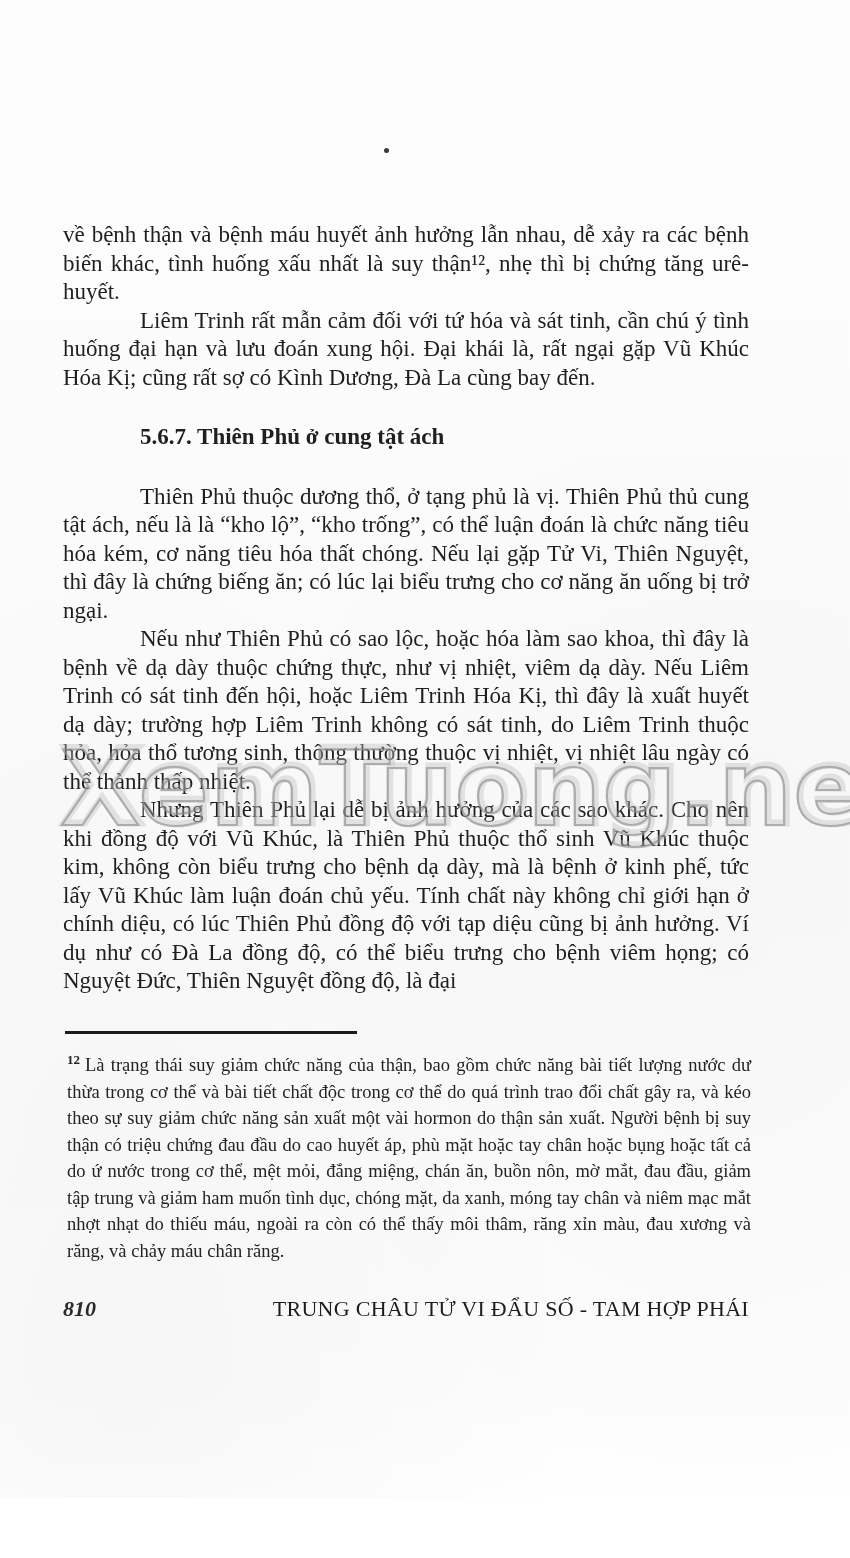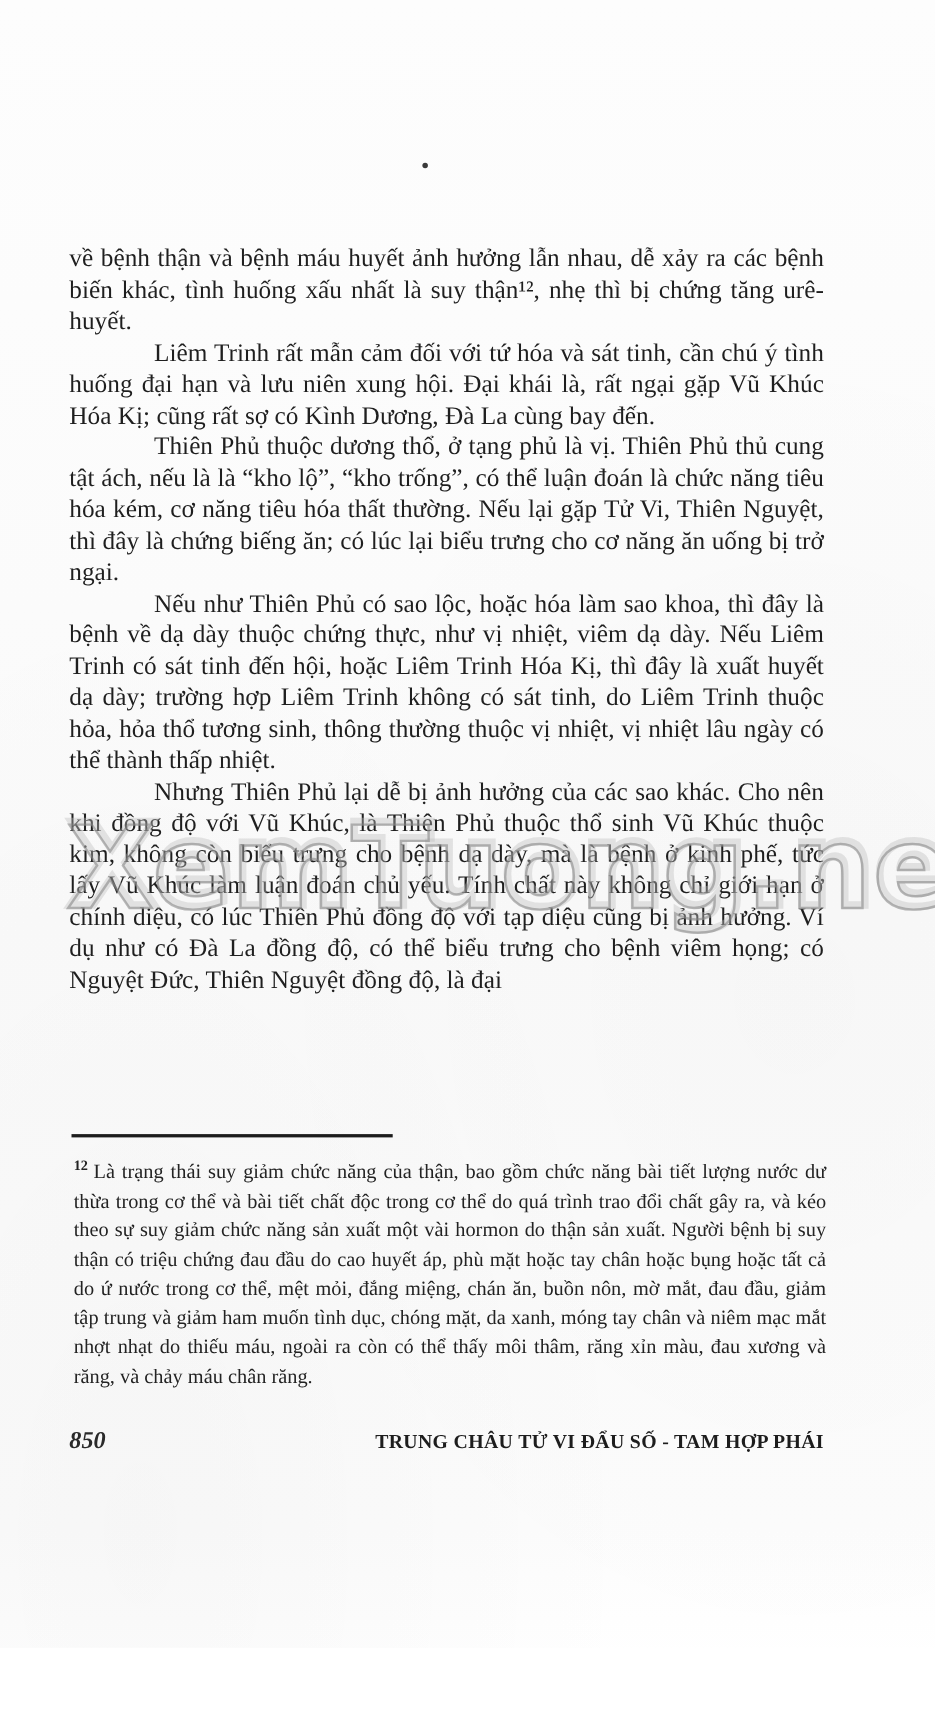--- a/index.html
+++ b/index.html
@@ -113,22 +113,22 @@
     align-items: baseline;
     z-index: 1;
   }
   .pagenum {
     font-style: italic;
     font-weight: bold;
     font-size: 22px;
     color: #2a2a2a;
   }
   .running-title {
-    font-weight: bold;
-    font-size: 18px;
+    font-weight: normal;
+    font-size: 22px;
     letter-spacing: 0.3px;
     color: #1d1d1d;
   }
   .banner {
     position: absolute;
     left: 0;
     right: 0;
     top: 1498px;
     height: 60px;
     background: #ffffff;
@@ -151,38 +151,39 @@
 </style>
 </head>
 <body>
 
 <div class="page">
 
   <span class="speck"></span>
 
   <main class="content">
     <p class="para">về bệnh thận và bệnh máu huyết ảnh hưởng lẫn nhau, dễ xảy ra các bệnh biến khác, tình huống xấu nhất là suy thận¹², nhẹ thì bị chứng tăng urê-huyết.</p>
-    <p class="para indent">Liêm Trinh rất mẫn cảm đối với tứ hóa và sát tinh, cần chú ý tình huống đại hạn và lưu niên xung hội. Đại khái là, rất ngại gặp Vũ Khúc Hóa Kị; cũng rất sợ có Kình Dương, Đà La cùng bay đến.</p>
-    <p class="para indent">Thiên Phủ thuộc dương thổ, ở tạng phủ là vị. Thiên Phủ thủ cung tật ách, nếu là là “kho lộ”, “kho trống”, có thể luận đoán là chức năng tiêu hóa kém, cơ năng tiêu hóa thất thường. Nếu lại gặp Tử Vi, Thiên Nguyệt, thì đây là chứng biếng ăn; có lúc lại biểu trưng cho cơ năng ăn uống bị trở ngại.</p>
+    <p class="para indent">Liêm Trinh rất mẫn cảm đối với tứ hóa và sát tinh, cần chú ý tình huống đại hạn và lưu đoán xung hội. Đại khái là, rất ngại gặp Vũ Khúc Hóa Kị; cũng rất sợ có Kình Dương, Đà La cùng bay đến.</p>
+    <h2 class="heading">5.6.7. Thiên Phủ ở cung tật ách</h2>
+    <p class="para indent">Thiên Phủ thuộc dương thổ, ở tạng phủ là vị. Thiên Phủ thủ cung tật ách, nếu là là “kho lộ”, “kho trống”, có thể luận đoán là chức năng tiêu hóa kém, cơ năng tiêu hóa thất chóng. Nếu lại gặp Tử Vi, Thiên Nguyệt, thì đây là chứng biếng ăn; có lúc lại biểu trưng cho cơ năng ăn uống bị trở ngại.</p>
     <p class="para indent">Nếu như Thiên Phủ có sao lộc, hoặc hóa làm sao khoa, thì đây là bệnh về dạ dày thuộc chứng thực, như vị nhiệt, viêm dạ dày. Nếu Liêm Trinh có sát tinh đến hội, hoặc Liêm Trinh Hóa Kị, thì đây là xuất huyết dạ dày; trường hợp Liêm Trinh không có sát tinh, do Liêm Trinh thuộc hỏa, hỏa thổ tương sinh, thông thường thuộc vị nhiệt, vị nhiệt lâu ngày có thể thành thấp nhiệt.</p>
     <p class="para indent">Nhưng Thiên Phủ lại dễ bị ảnh hưởng của các sao khác. Cho nên khi đồng độ với Vũ Khúc, là Thiên Phủ thuộc thổ sinh Vũ Khúc thuộc kim, không còn biểu trưng cho bệnh dạ dày, mà là bệnh ở kinh phế, tức lấy Vũ Khúc làm luận đoán chủ yếu. Tính chất này không chỉ giới hạn ở chính diệu, có lúc Thiên Phủ đồng độ với tạp diệu cũng bị ảnh hưởng. Ví dụ như có Đà La đồng độ, có thể biểu trưng cho bệnh viêm họng; có Nguyệt Đức, Thiên Nguyệt đồng độ, là đại</p>
   </main>
 
   <div class="watermark-wrap">
     <span class="wm back">XemTuong.net</span>
     <span class="wm front">XemTuong.net</span>
   </div>
 
   <div class="footnote-area">
     <div class="fn-rule"></div>
     <p class="footnote"><sup class="fn-marker">12</sup><span>Là trạng thái suy giảm chức năng của thận, bao gồm chức năng bài tiết lượng nước dư thừa trong cơ thể và bài tiết chất độc trong cơ thể do quá trình trao đổi chất gây ra, và kéo theo sự suy giảm chức năng sản xuất một vài hormon do thận sản xuất. Người bệnh bị suy thận có triệu chứng đau đầu do cao huyết áp, phù mặt hoặc tay chân hoặc bụng hoặc tất cả do ứ nước trong cơ thể, mệt mỏi, đắng miệng, chán ăn, buồn nôn, mờ mắt, đau đầu, giảm tập trung và giảm ham muốn tình dục, chóng mặt, da xanh, móng tay chân và niêm mạc mắt nhợt nhạt do thiếu máu, ngoài ra còn có thể thấy môi thâm, răng xỉn màu, đau xương và răng, và chảy máu chân răng.</span></p>
   </div>
 
   <div class="footer">
-    <span class="pagenum">850</span>
+    <span class="pagenum">810</span>
     <span class="running-title">TRUNG CHÂU TỬ VI ĐẨU SỐ - TAM HỢP PHÁI</span>
   </div>
 
   <div class="banner">
     <span class="banner-text">Qúy vị hãy vào trang chủ XemTuong.net để xem thêm nhiều mục hay khác</span>
   </div>
 
 </div>
 
 </body></html>

